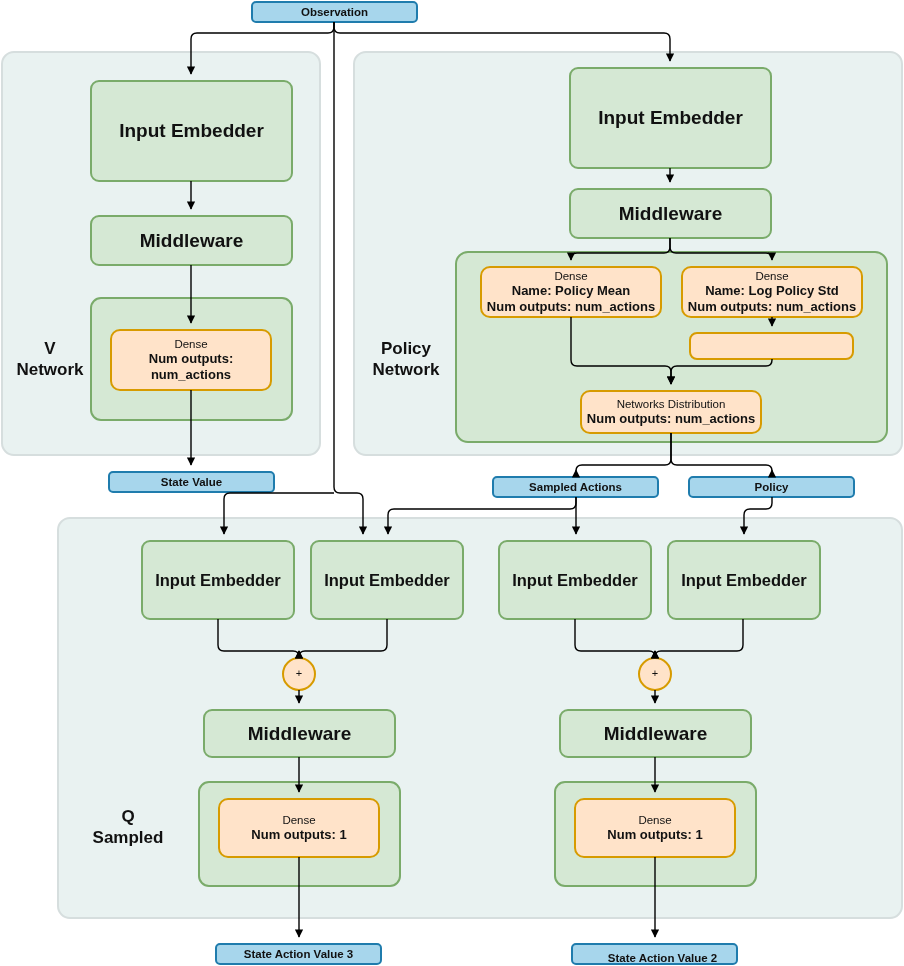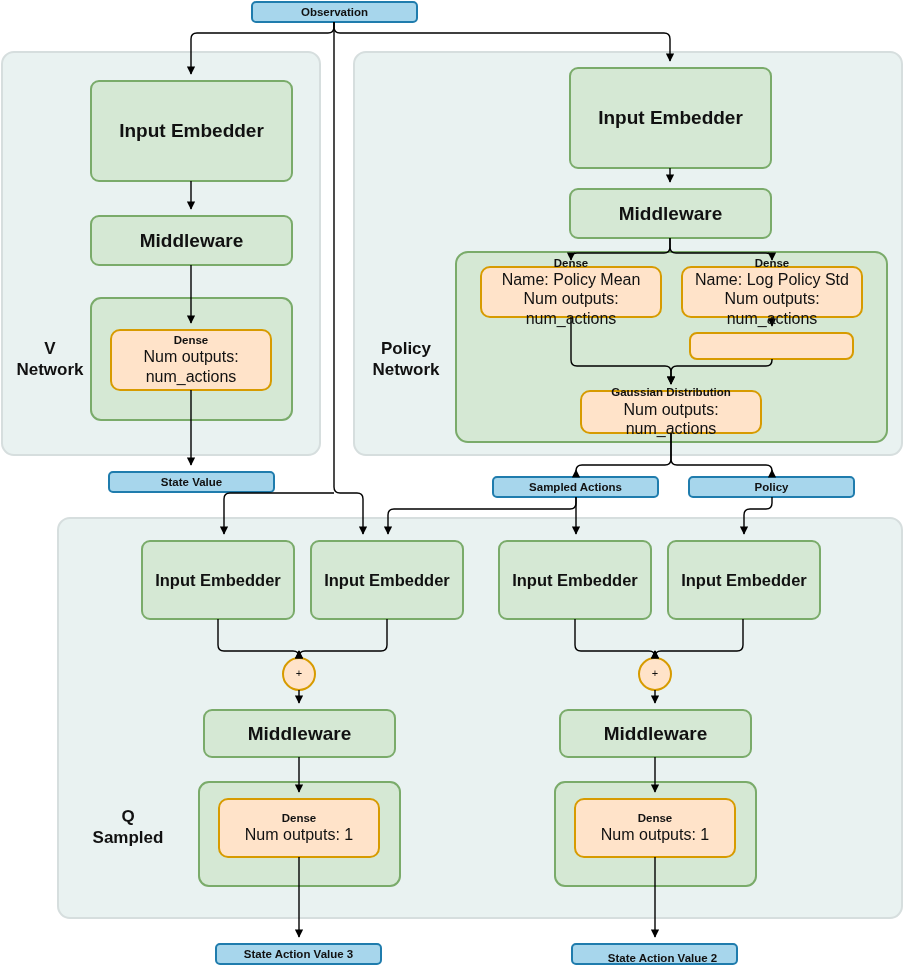--- a/index.html
+++ b/index.html
@@ -5,22 +5,22 @@
   html,body{margin:0;padding:0;background:#ffffff;}
   body{font-family:"Liberation Sans",sans-serif;}
   #stage{position:relative;width:904px;height:966px;overflow:hidden;background:#fff;}
   svg{position:absolute;left:0;top:0;width:904px;height:966px;}
   .node-text{position:absolute;display:flex;flex-direction:column;align-items:center;
              justify-content:center;text-align:center;color:#111111;pointer-events:none;
              line-height:1.22;}
   .t-big{font-size:19px;font-weight:bold;}
   .t-grp{font-size:17px;font-weight:bold;}
   .t-io{font-size:11.5px;font-weight:bold;}
-  .t-dense-title{font-size:11.5px;font-weight:bold;}
-  .t-dense-sub{font-size:16px;font-weight:normal;}
+  .t-dense-title{font-size:11.5px;font-weight:normal;}
+  .t-dense-sub{font-size:13px;font-weight:bold;}
   .t-plus{font-size:11px;font-weight:normal;}
 </style>
 </head>
 <body>
 
 <div id="stage">
 
   <svg viewBox="0 0 904 966">
     <defs>
       <marker id="ar" viewBox="0 0 10 10" refX="9" refY="5" markerWidth="6" markerHeight="6" orient="auto-start-reverse">
@@ -140,21 +140,21 @@
     <span class="t-dense-title">Dense</span>
     <span class="t-dense-sub">Name: Policy Mean</span>
     <span class="t-dense-sub">Num outputs: num_actions</span>
   </div>
   <div class="node-text" style="left:682px;top:267px;width:180px;height:50px;">
     <span class="t-dense-title">Dense</span>
     <span class="t-dense-sub">Name: Log Policy Std</span>
     <span class="t-dense-sub">Num outputs: num_actions</span>
   </div>
   <div class="node-text" style="left:581px;top:391px;width:180px;height:42px;">
-    <span class="t-dense-title">Gaussian Distribution</span>
+    <span class="t-dense-title">Networks Distribution</span>
     <span class="t-dense-sub">Num outputs: num_actions</span>
   </div>
 
   <div class="node-text t-big" style="left:142px;top:541px;width:152px;height:78px;font-size:16.5px;">Input Embedder</div>
   <div class="node-text t-big" style="left:311px;top:541px;width:152px;height:78px;font-size:16.5px;">Input Embedder</div>
   <div class="node-text t-big" style="left:499px;top:541px;width:152px;height:78px;font-size:16.5px;">Input Embedder</div>
   <div class="node-text t-big" style="left:668px;top:541px;width:152px;height:78px;font-size:16.5px;">Input Embedder</div>
 
   <div class="node-text t-plus" style="left:283px;top:658px;width:32px;height:32px;">+</div>
   <div class="node-text t-plus" style="left:639px;top:658px;width:32px;height:32px;">+</div>

